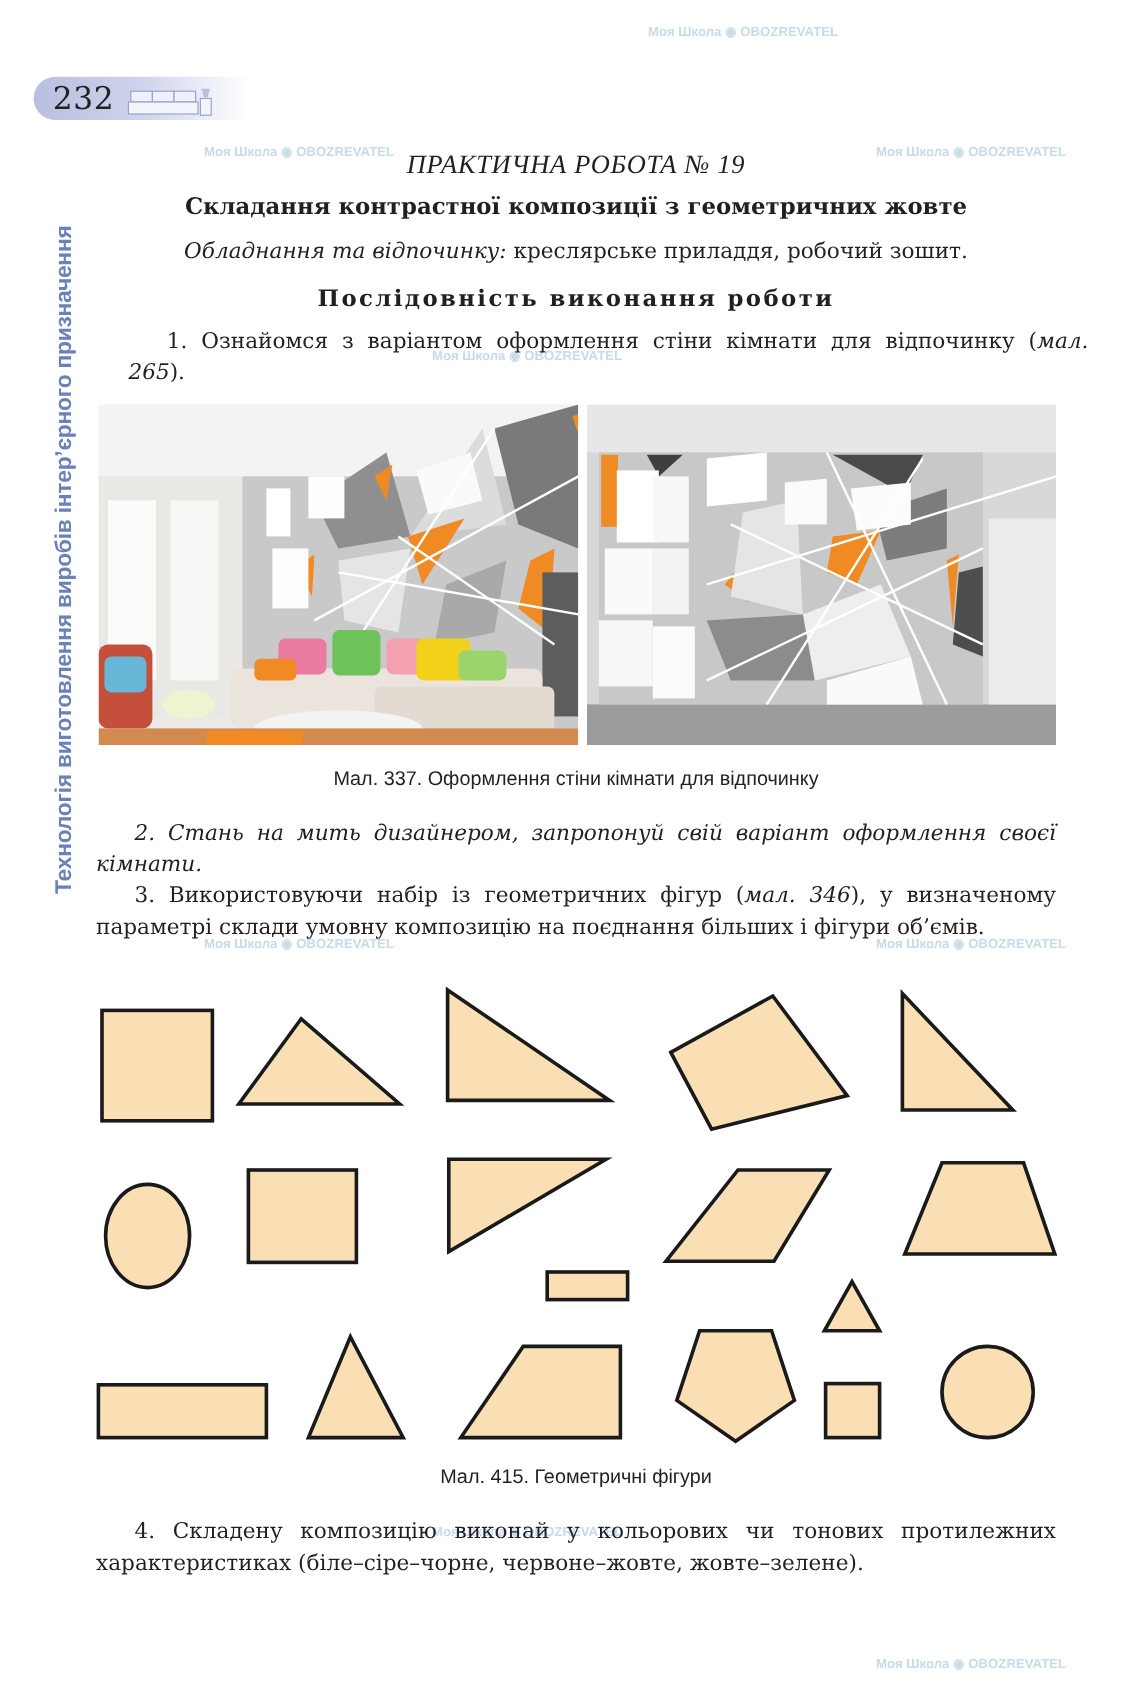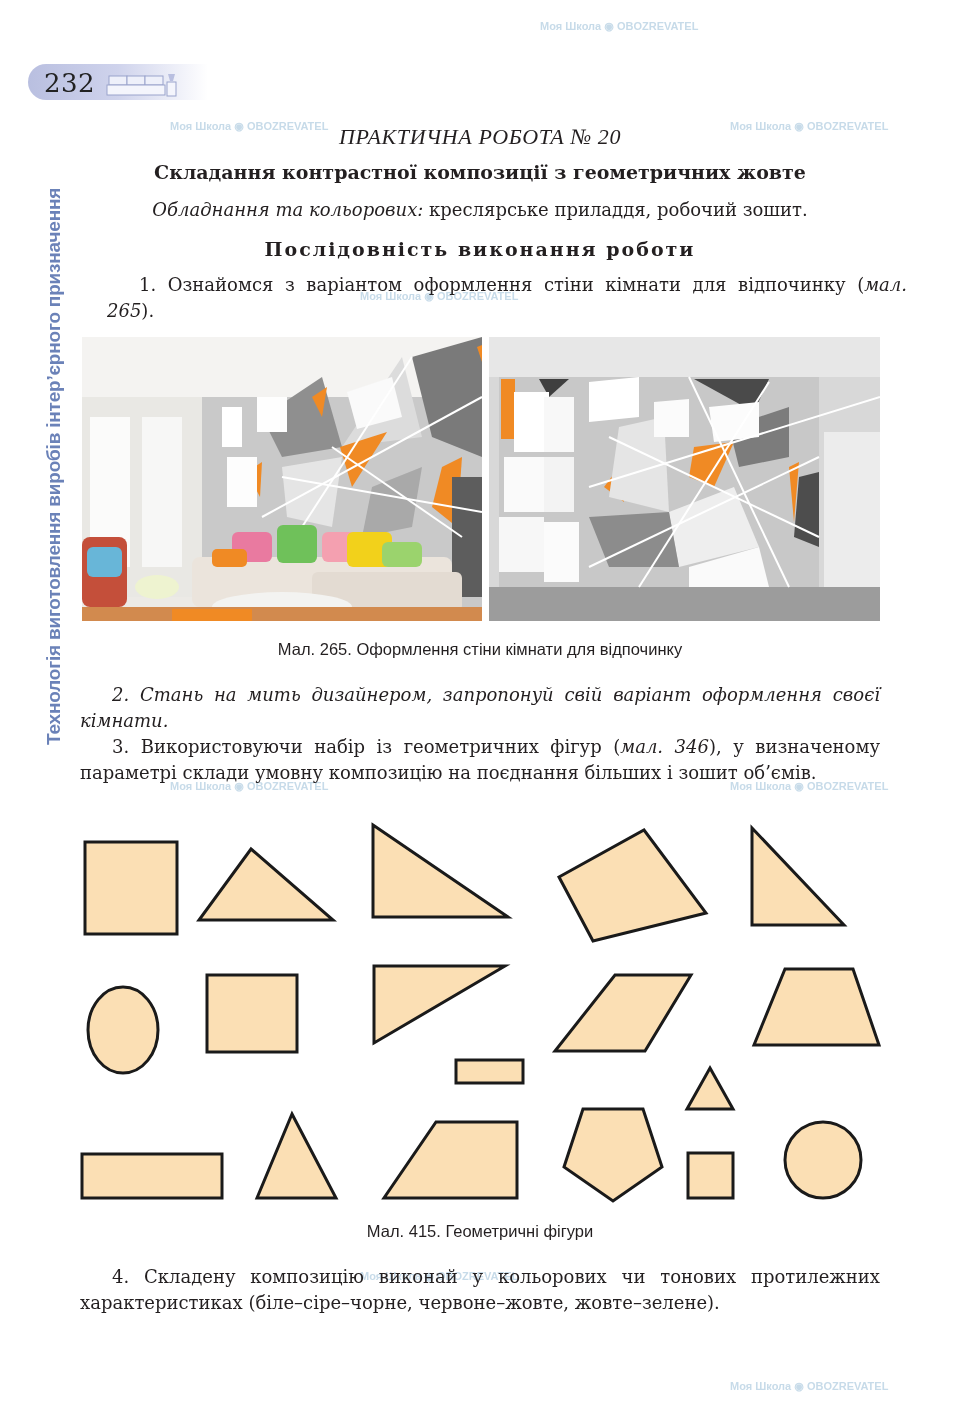--- a/index.html
+++ b/index.html
@@ -53,23 +53,23 @@
   <rect x="4" y="6" width="18" height="9" fill="#eef0fa" stroke="#9aa3cc" stroke-width="1"></rect>
   <rect x="22" y="6" width="18" height="9" fill="#eef0fa" stroke="#9aa3cc" stroke-width="1"></rect>
   <rect x="40" y="6" width="18" height="9" fill="#eef0fa" stroke="#9aa3cc" stroke-width="1"></rect>
   <rect x="2" y="15" width="58" height="10" fill="#f4f5fc" stroke="#9aa3cc" stroke-width="1"></rect>
   <rect x="62" y="12" width="9" height="14" fill="#f4f5fc" stroke="#9aa3cc" stroke-width="1"></rect>
   <path d="M63 4 L70 4 L68 11 L65 11 Z" fill="#b9bfe0"></path>
 </svg>
 
 <div class="abs side-title">Технологія виготовлення виробів інтер’єрного призначення</div>
 
-<div class="abs t-center h-work">ПРАКТИЧНА РОБОТА № 20</div>
+<div class="abs t-center h-work">ПРАКТИЧНА РОБОТА № 19</div>
 <div class="abs t-center h-title">Складання контрастної композиції з геометричних жовте</div>
-<div class="abs t-center equip"><i>Обладнання та кольорових:</i><span> креслярське приладдя, робочий зошит.</span></div>
+<div class="abs t-center equip"><i>Обладнання та відпочинку:</i><span> креслярське приладдя, робочий зошит.</span></div>
 <div class="abs t-center h-seq">Послідовність виконання роботи</div>
 
 <div class="abs para" style="top:272px;margin-left:27px;"><span class="ind"></span><span>1.</span><span> Ознайомся з варіантом оформлення стіни кімнати для відпочинку (</span><i>мал. 265</i><span>).</span></div>
 
 <div class="abs photo photo1">
   <svg width="400" height="284" viewBox="0 0 400 284">
     <rect width="400" height="284" fill="#eceae6"></rect>
     <rect x="0" y="0" width="400" height="60" fill="#f4f3f1"></rect>
     <rect x="0" y="60" width="120" height="200" fill="#e9e8e4"></rect>
     <rect x="8" y="80" width="40" height="150" fill="#fbfbfa"></rect>
@@ -146,24 +146,24 @@
     <g stroke="#ffffff" stroke-width="2" fill="none">
       <line x1="100" y1="230" x2="330" y2="120"></line>
       <line x1="120" y1="100" x2="330" y2="200"></line>
       <line x1="200" y1="40" x2="300" y2="250"></line>
       <line x1="150" y1="250" x2="280" y2="45"></line>
       <line x1="100" y1="150" x2="391" y2="60"></line>
     </g>
   </svg>
 </div>
 
-<div class="abs caption" style="left:80px;width:800px;top:640px;">Мал. 265. Оформлення стіни кімнати для відпочинку</div>
+<div class="abs caption" style="left:80px;width:800px;top:640px;">Мал. 337. Оформлення стіни кімнати для відпочинку</div>
 
 <div class="abs para" style="top:682px;font-style:italic;"><span class="ind"></span><span>2.</span><span> Стань на мить дизайнером, запропонуй свій варіант оформлення своєї кімнати.</span></div>
-<div class="abs para" style="top:734px;"><span class="ind"></span><span>3.</span><span> Використовуючи набір із геометричних фігур (</span><i>мал. 346</i><span>), у визначеному параметрі склади умовну композицію на поєднання більших і зошит об’ємів.</span></div>
+<div class="abs para" style="top:734px;"><span class="ind"></span><span>3.</span><span> Використовуючи набір із геометричних фігур (</span><i>мал. 346</i><span>), у визначеному параметрі склади умовну композицію на поєднання більших і фігури об’ємів.</span></div>
 
 <svg class="abs shapes" viewBox="0 0 957 1417">
   <g fill="#fbdfb4" stroke="#1a1a1a" stroke-width="3" stroke-linejoin="miter">
     <rect x="85" y="842" width="92" height="92"></rect>
     <polygon points="251,849 333,920 199,920"></polygon>
     <polygon points="373,825 508,917 373,917"></polygon>
     <polygon points="559,877 644,830 706,913 593,941"></polygon>
     <polygon points="752,828 844,925 752,925"></polygon>
 
     <ellipse cx="123" cy="1030" rx="35" ry="43"></ellipse>

